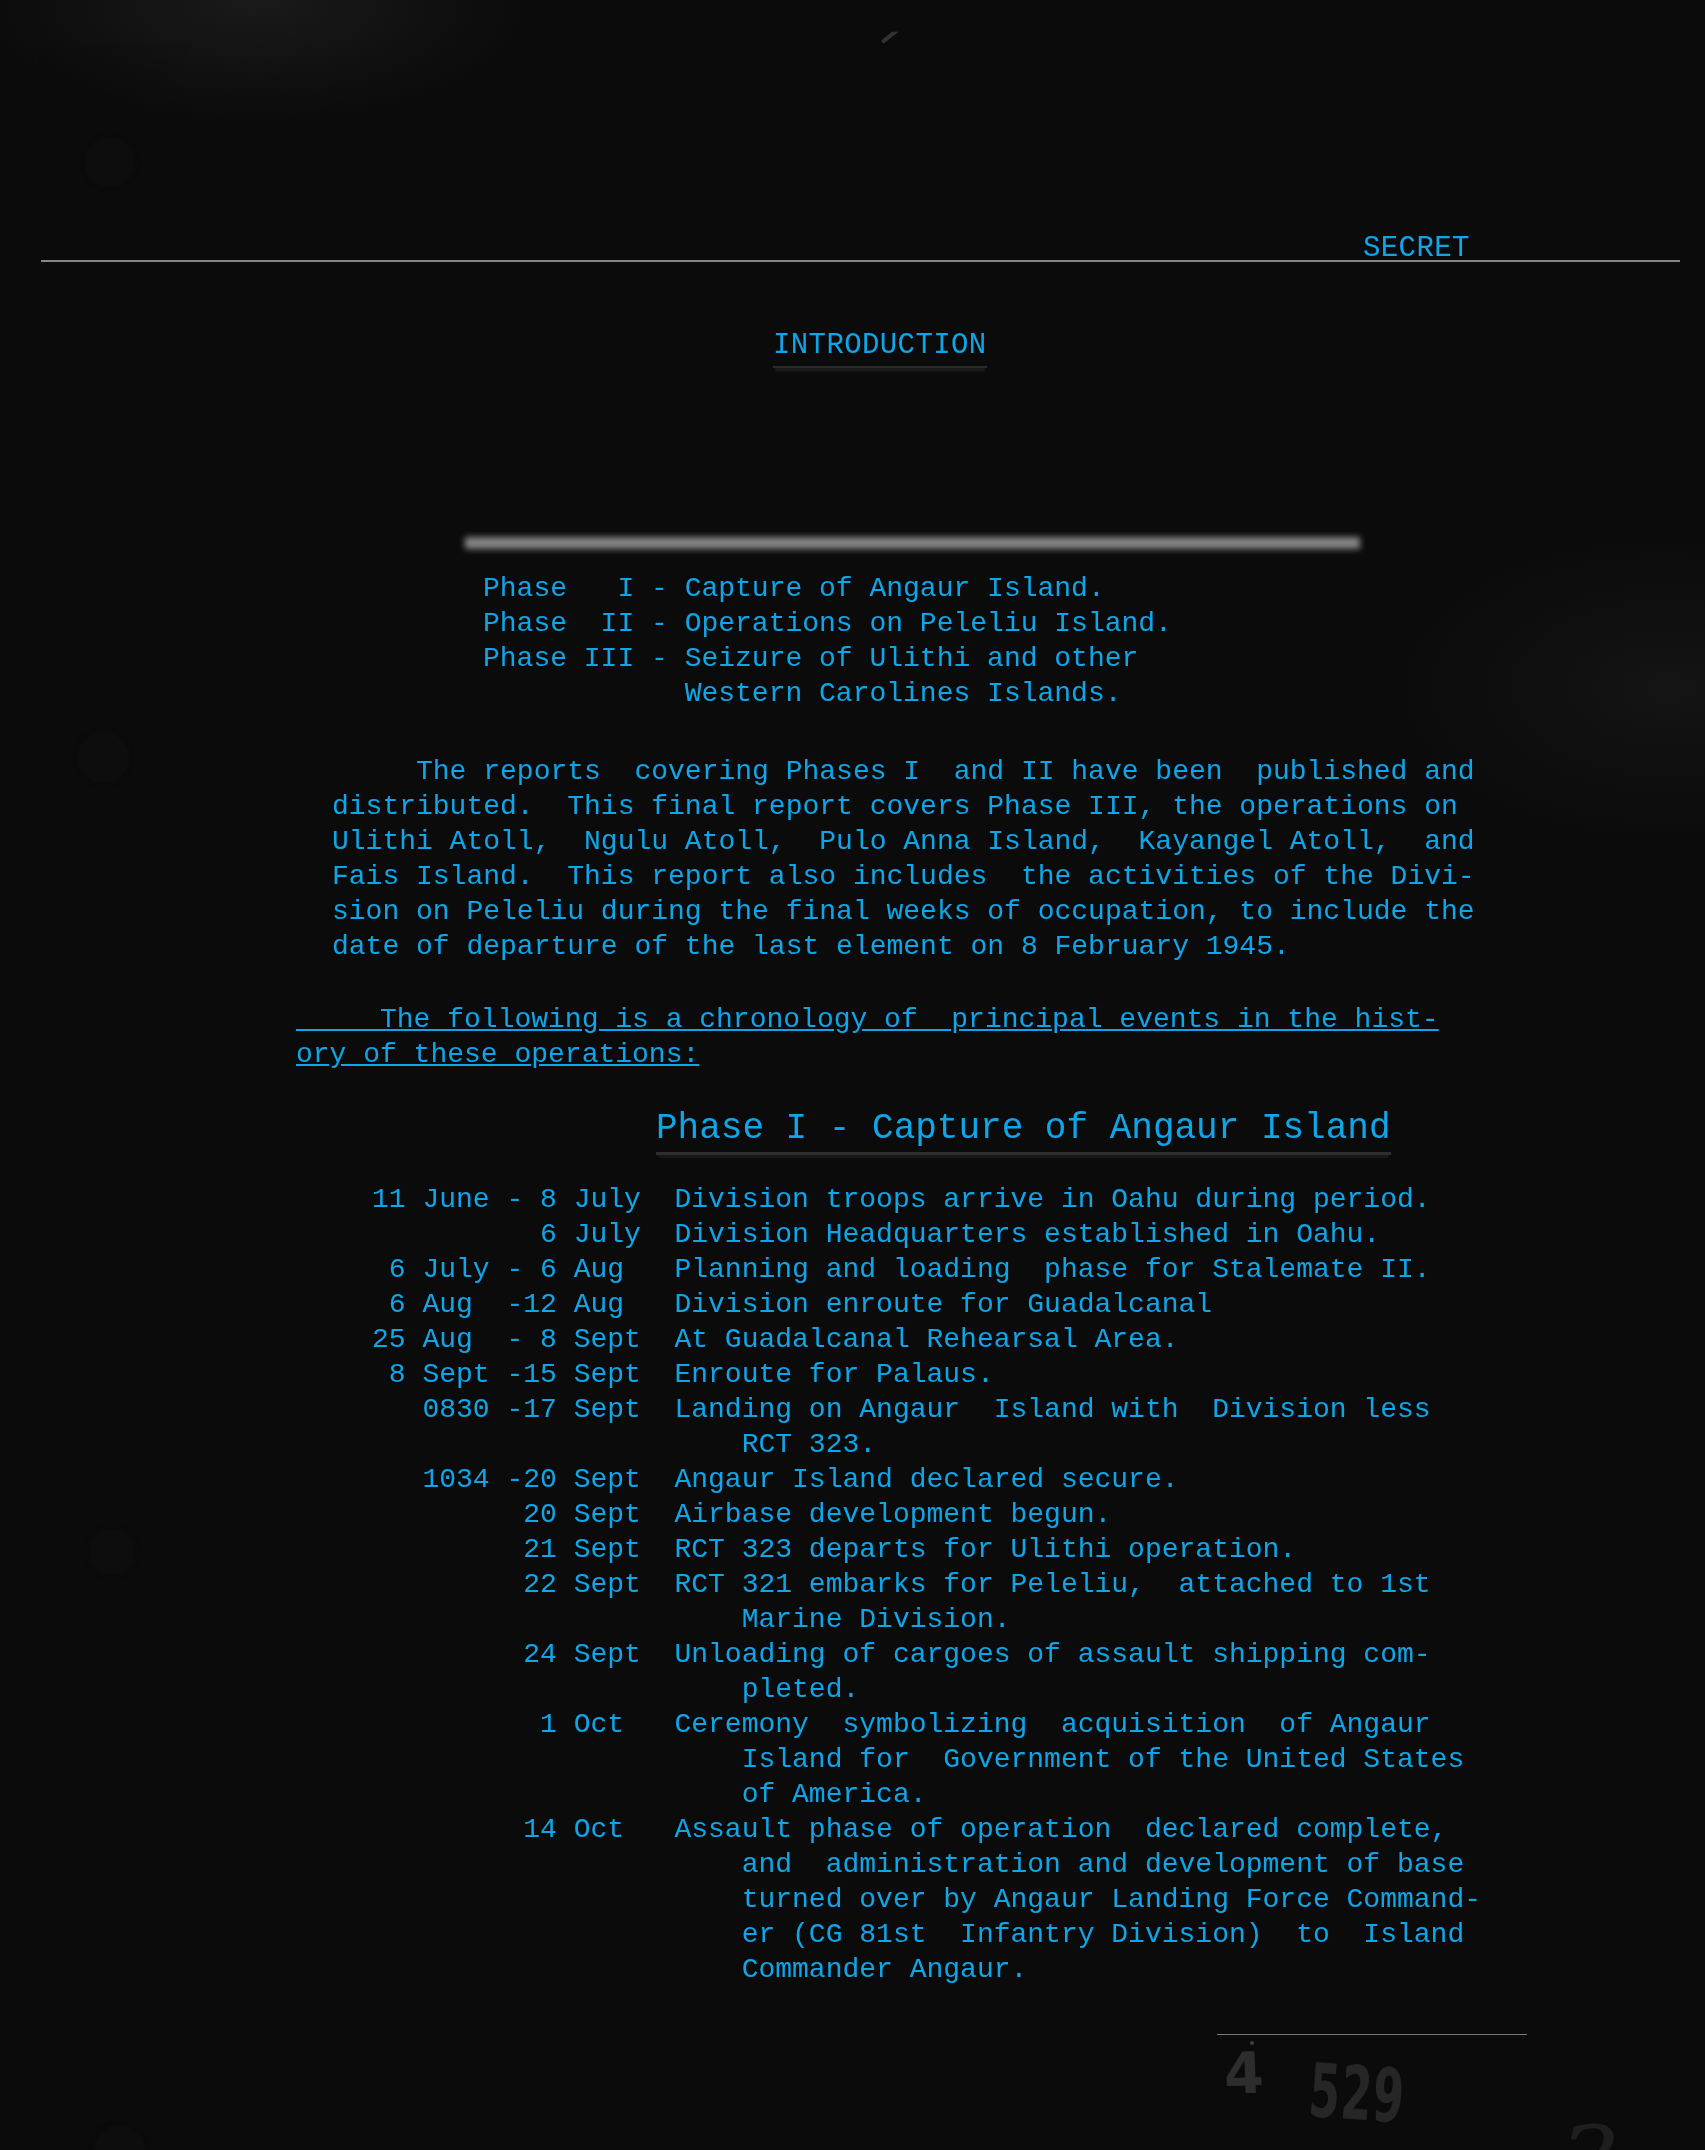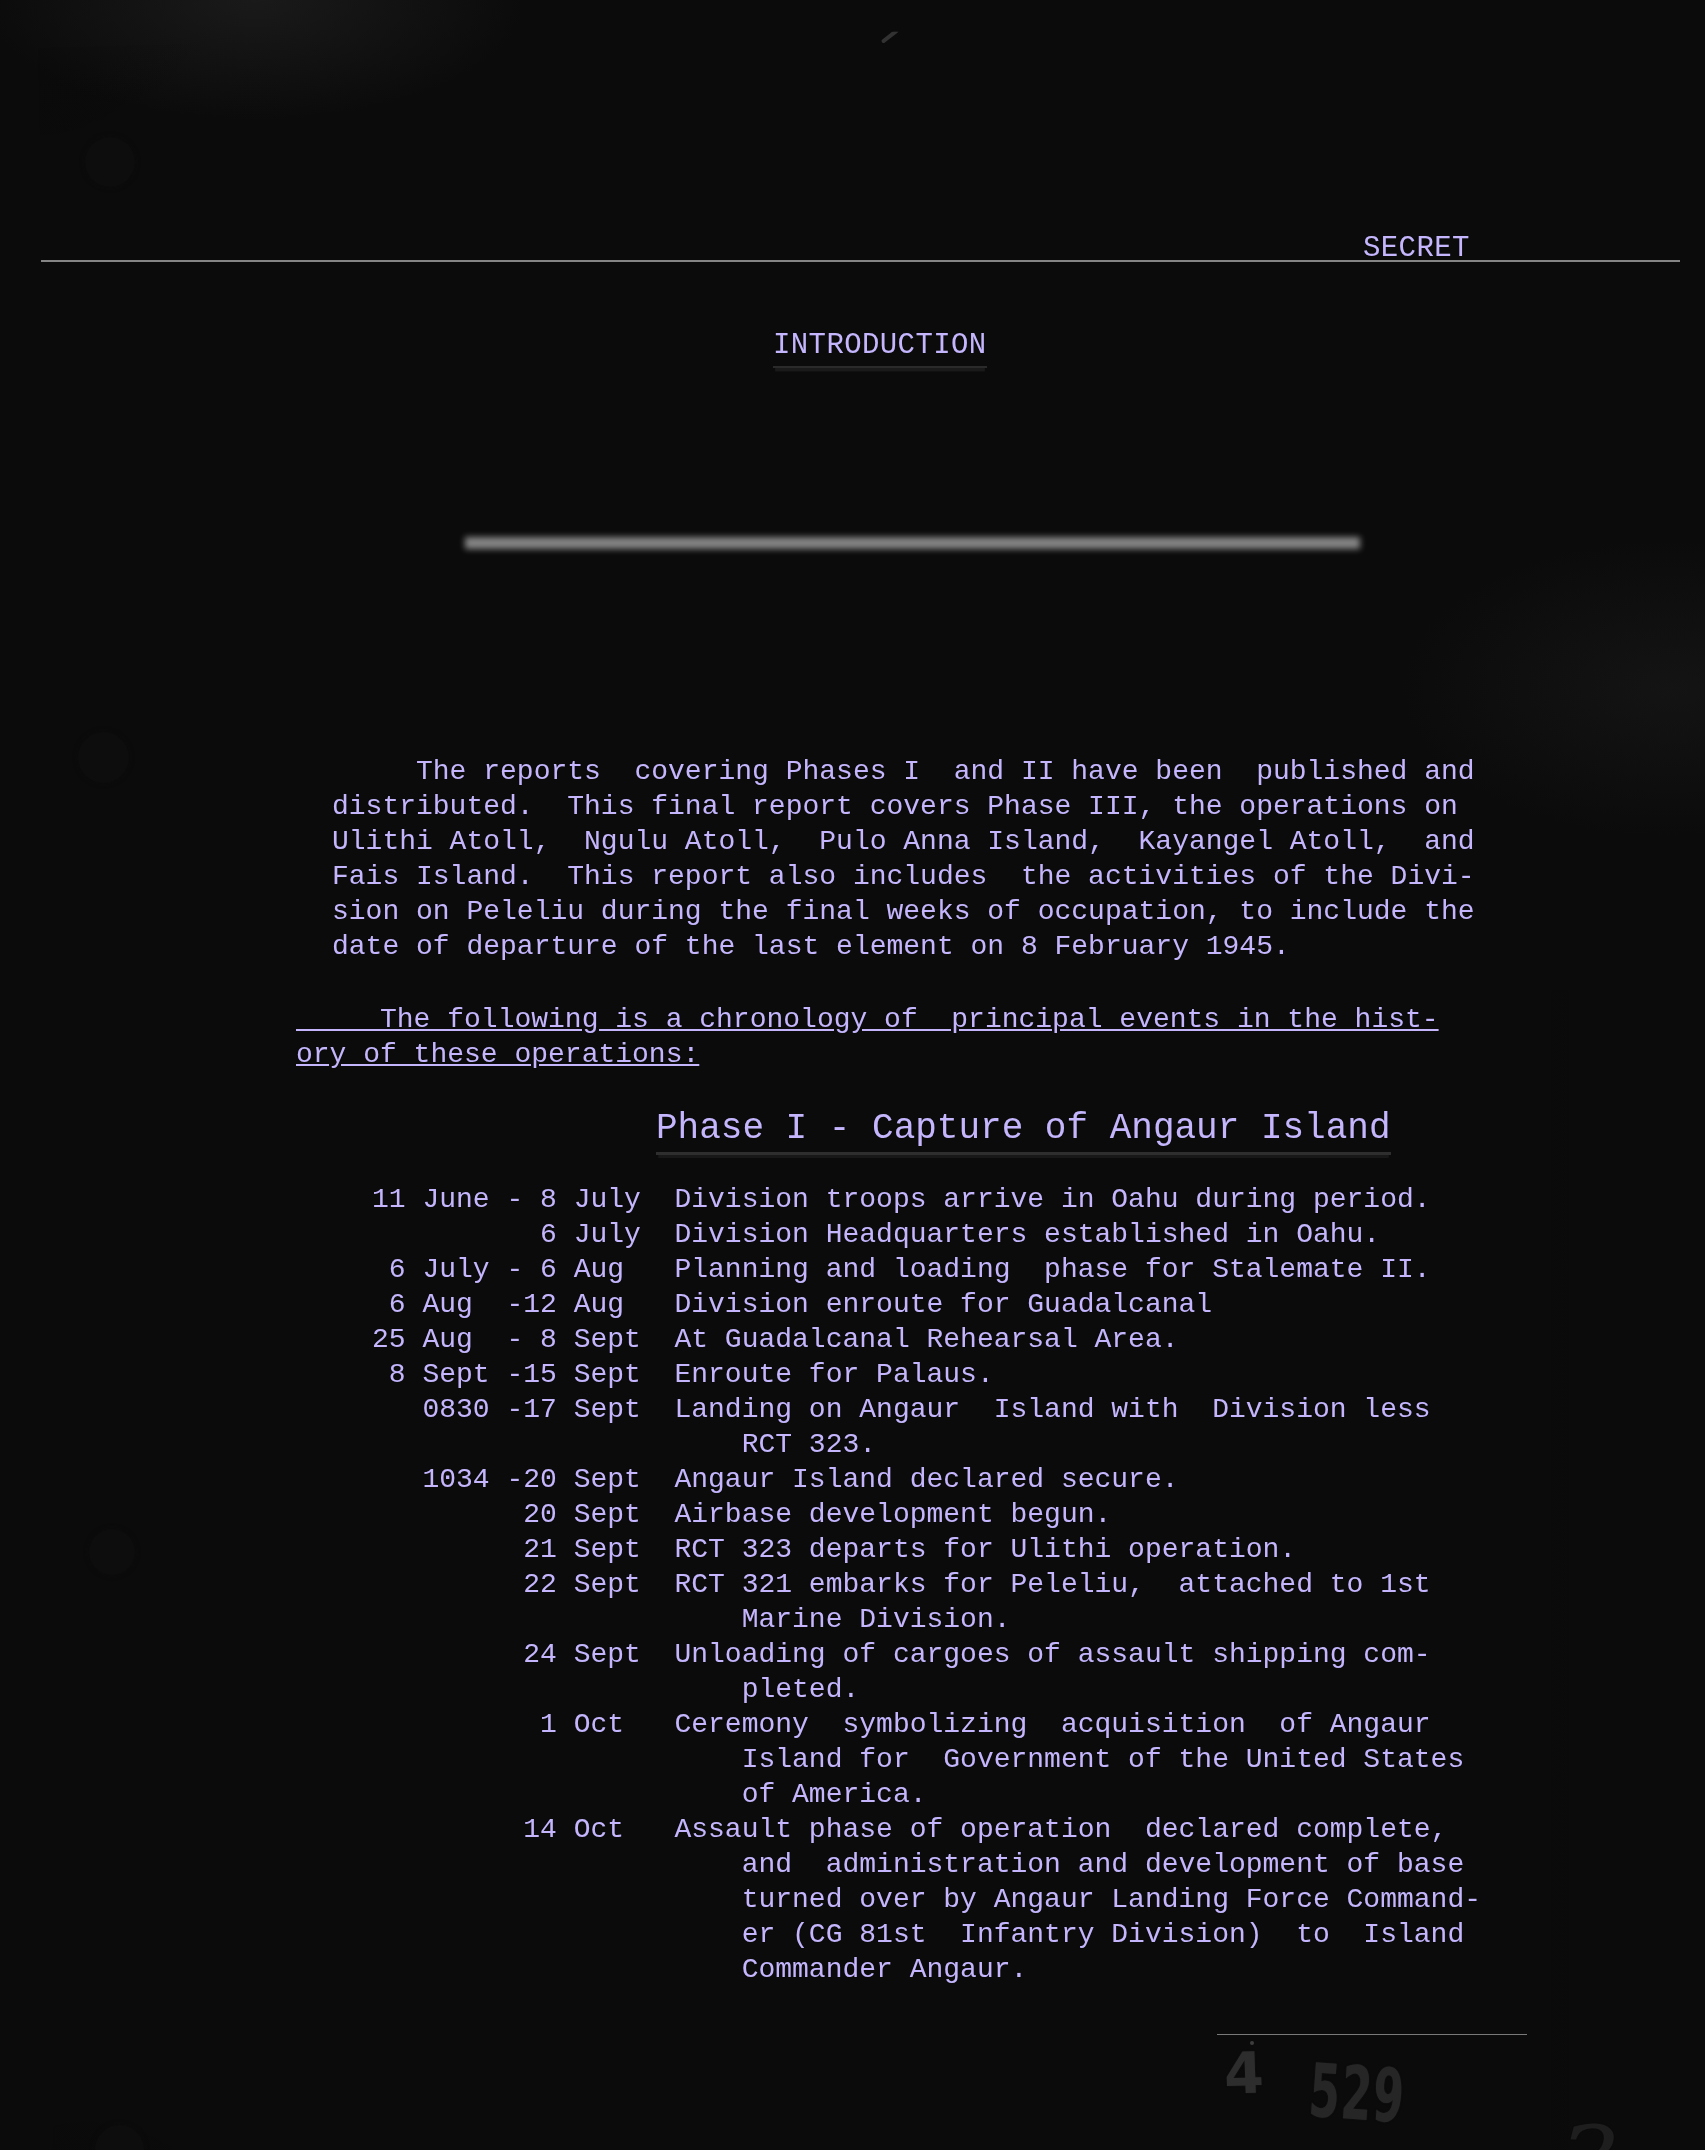--- a/index.html
+++ b/index.html
@@ -23,21 +23,21 @@
   .paper {
     position: absolute;
     inset: 0;
     clip-path: polygon(38px 48px, 387px 38px, 1032px 30px, 1680px 26px, 1690px 2236px, 645px 2254px, 52px 2261px);
     background:
       radial-gradient(ellipse 1118px 731px at 45% 14%, rgba(255,255,255,0.55), transparent 72%),
       linear-gradient(90deg, rgba(0,0,0,0.07) 0%, rgba(0,0,0,0.02) 6%, rgba(0,0,0,0) 12%, rgba(0,0,0,0) 84%, rgba(0,0,0,0.05) 94%, rgba(0,0,0,0.08) 100%),
       linear-gradient(180deg, #e4e4e2 0%, #dedddb 30%, #d8d8d6 55%, #d3d3d1 80%, #cecec c 100%),
       #d6d6d4;
   }
-  .ink { color: #c4b5fd; text-shadow: 0 0 0.9px rgba(30,30,30,0.5); }
+  .ink { color: #0ea5e9; text-shadow: 0 0 0.9px rgba(30,30,30,0.5); }
   .block {
     position: absolute;
     white-space: pre;
     font-size: 28px;
     line-height: 35px;
   }
   .classification { left: 1363px; top: 232px; font-size: 29px; letter-spacing: 0.4px; position: absolute; white-space: pre; }
   .title-row { position: absolute; left: 773px; top: 329px; }
   .underlined-title {
     display: inline-block;
@@ -136,20 +136,24 @@
   <div class="hole hole-3"></div>
   <div class="hole hole-4"></div>
 
   <div class="classification ink">SECRET</div>
 
   <div class="title-row">
     <span class="underlined-title ink">INTRODUCTION</span>
   </div>
 
 
+  <div class="block phase-list ink">Phase   I - Capture of Angaur Island.
+Phase  II - Operations on Peleliu Island.
+Phase III - Seizure of Ulithi and other
+            Western Carolines Islands.</div>
 
   <div class="block p2 ink">     The reports  covering Phases I  and II have been  published and
 distributed.  This final report covers Phase III, the operations on
 Ulithi Atoll,  Ngulu Atoll,  Pulo Anna Island,  Kayangel Atoll,  and
 Fais Island.  This report also includes  the activities of the Divi-
 sion on Peleliu during the final weeks of occupation, to include the
 date of departure of the last element on 8 February 1945.</div>
 
   <div class="block p3 ink">     The following is a chronology of  principal events in the hist-
 ory of these operations:</div>

